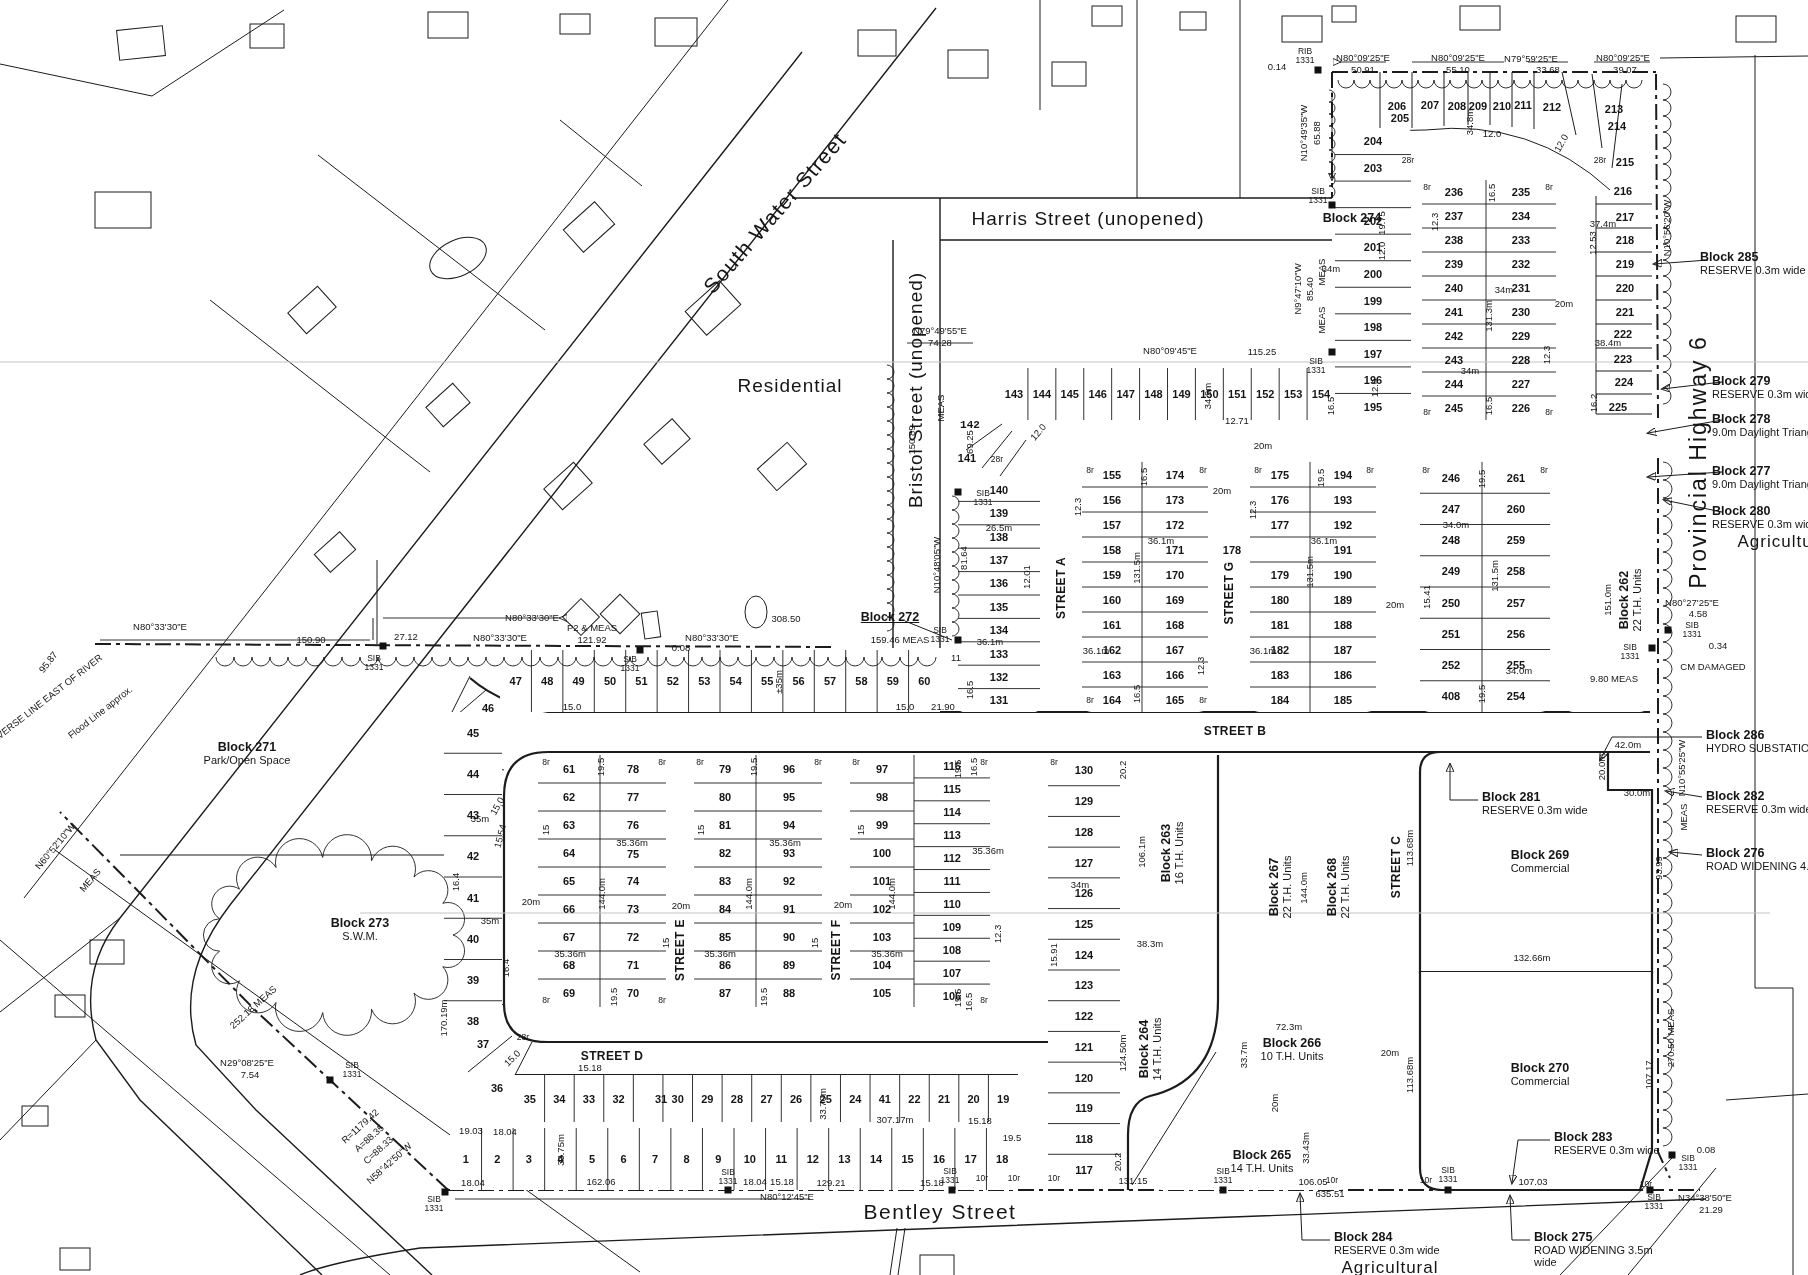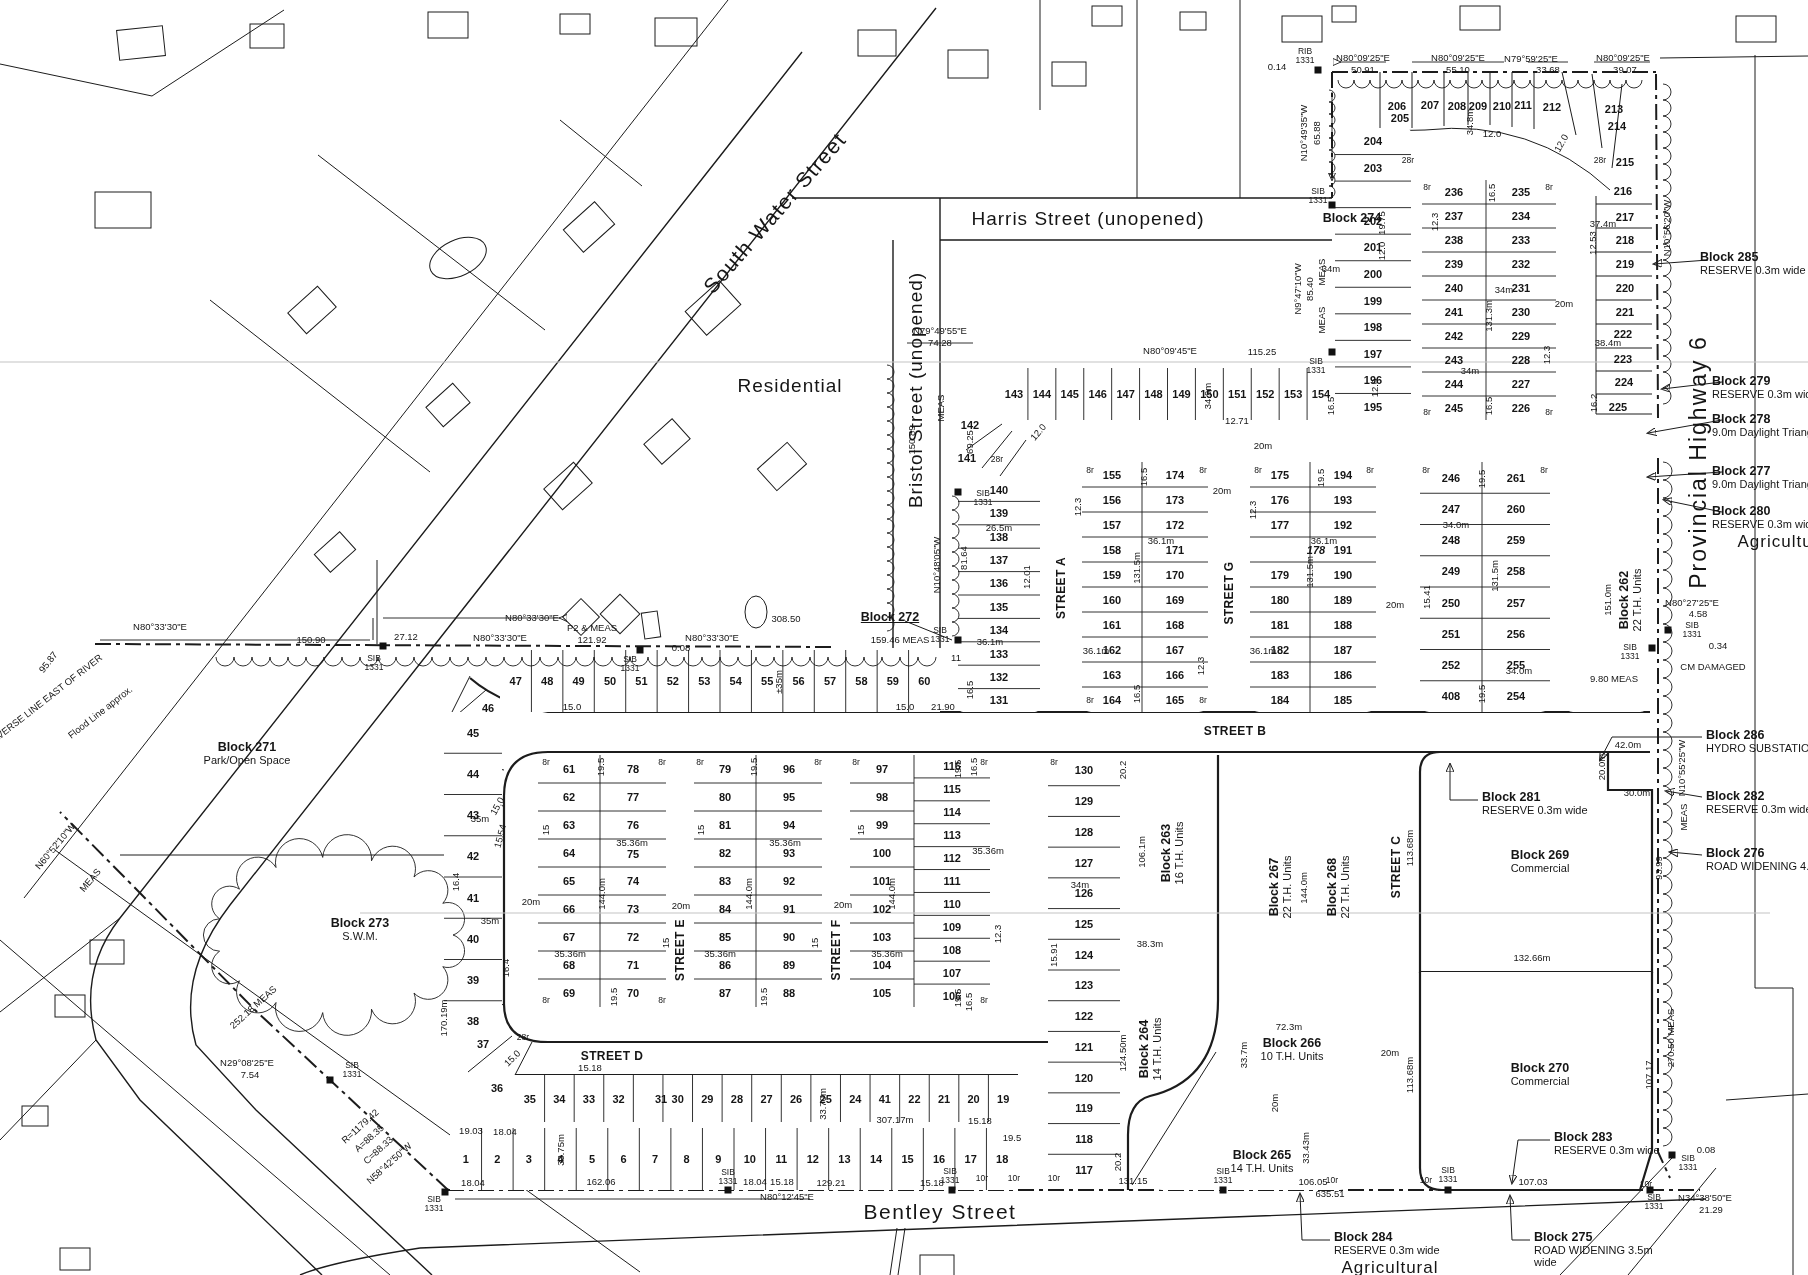--- a/index.html
+++ b/index.html
@@ -504,21 +504,21 @@
       <div class="lbl lot" style="left: 1175px; top: 549.5px; transform: translate(-50%, -50%);">171</div>
       <div class="lbl lot" style="left: 1175px; top: 574.5px; transform: translate(-50%, -50%);">170</div>
       <div class="lbl lot" style="left: 1175px; top: 599.5px; transform: translate(-50%, -50%);">169</div>
       <div class="lbl lot" style="left: 1175px; top: 624.5px; transform: translate(-50%, -50%);">168</div>
       <div class="lbl lot" style="left: 1175px; top: 649.5px; transform: translate(-50%, -50%);">167</div>
       <div class="lbl lot" style="left: 1175px; top: 674.5px; transform: translate(-50%, -50%);">166</div>
       <div class="lbl lot" style="left: 1175px; top: 699.5px; transform: translate(-50%, -50%);">165</div>
       <div class="lbl lot" style="left: 1280px; top: 474.5px; transform: translate(-50%, -50%);">175</div>
       <div class="lbl lot" style="left: 1280px; top: 499.5px; transform: translate(-50%, -50%);">176</div>
       <div class="lbl lot" style="left: 1280px; top: 524.5px; transform: translate(-50%, -50%);">177</div>
-      <div class="lbl lot" style="left: 1316px; top: 549.5px; transform: translate(-50%, -50%); font-style: italic;">178</div>
+      <div class="lbl lot" style="left: 1232px; top: 549.5px; transform: translate(-50%, -50%);">178</div>
       <div class="lbl lot" style="left: 1280px; top: 574.5px; transform: translate(-50%, -50%);">179</div>
       <div class="lbl lot" style="left: 1280px; top: 599.5px; transform: translate(-50%, -50%);">180</div>
       <div class="lbl lot" style="left: 1280px; top: 624.5px; transform: translate(-50%, -50%);">181</div>
       <div class="lbl lot" style="left: 1280px; top: 649.5px; transform: translate(-50%, -50%);">182</div>
       <div class="lbl lot" style="left: 1280px; top: 674.5px; transform: translate(-50%, -50%);">183</div>
       <div class="lbl lot" style="left: 1280px; top: 699.5px; transform: translate(-50%, -50%);">184</div>
       <div class="lbl lot" style="left: 1343px; top: 474.5px; transform: translate(-50%, -50%);">194</div>
       <div class="lbl lot" style="left: 1343px; top: 499.5px; transform: translate(-50%, -50%);">193</div>
       <div class="lbl lot" style="left: 1343px; top: 524.5px; transform: translate(-50%, -50%);">192</div>
       <div class="lbl lot" style="left: 1343px; top: 549.5px; transform: translate(-50%, -50%);">191</div>
@@ -663,21 +663,21 @@
       <div class="lbl lot" style="left: 1153.54px; top: 394px; transform: translate(-50%, -50%);">148</div>
       <div class="lbl lot" style="left: 1181.46px; top: 394px; transform: translate(-50%, -50%);">149</div>
       <div class="lbl lot" style="left: 1209.38px; top: 394px; transform: translate(-50%, -50%);">150</div>
       <div class="lbl lot" style="left: 1237.29px; top: 394px; transform: translate(-50%, -50%);">151</div>
       <div class="lbl lot" style="left: 1265.21px; top: 394px; transform: translate(-50%, -50%);">152</div>
       <div class="lbl lot" style="left: 1293.12px; top: 394px; transform: translate(-50%, -50%);">153</div>
       <div class="lbl lot" style="left: 1321.04px; top: 394px; transform: translate(-50%, -50%);">154</div>
       <div class="lbl lot" style="left: 488px; top: 708px; transform: translate(-50%, -50%);">46</div>
       <div class="lbl lot" style="left: 483px; top: 1044px; transform: translate(-50%, -50%);">37</div>
       <div class="lbl lot" style="left: 497px; top: 1088px; transform: translate(-50%, -50%);">36</div>
-      <div class="lbl lot" style="left: 970px; top: 425px; transform: translate(-50%, -50%);">142</div>
+      <div class="lbl lot" style="left: 970px; top: 425px; transform: translate(-50%, -50%); font-family: Liberation Mono, monospace;">142</div>
       <div class="lbl lot" style="left: 967px; top: 458px; transform: translate(-50%, -50%);">141</div>
       <div class="lbl lot" style="left: 1368px; top: 118px; transform: translate(-50%, -50%); margin-left: 32px;">205</div>
       <div class="lbl lot" style="left: 1397px; top: 106px; transform: translate(-50%, -50%);">206</div>
       <div class="lbl lot" style="left: 1430px; top: 105px; transform: translate(-50%, -50%);">207</div>
       <div class="lbl lot" style="left: 1457px; top: 106px; transform: translate(-50%, -50%);">208</div>
       <div class="lbl lot" style="left: 1478px; top: 106px; transform: translate(-50%, -50%);">209</div>
       <div class="lbl lot" style="left: 1502px; top: 106px; transform: translate(-50%, -50%);">210</div>
       <div class="lbl lot" style="left: 1523px; top: 105px; transform: translate(-50%, -50%);">211</div>
       <div class="lbl lot" style="left: 1552px; top: 107px; transform: translate(-50%, -50%);">212</div>
       <div class="lbl lot" style="left: 1585px; top: 109px; transform: translate(-50%, -50%); margin-left: 29px;">213</div>

